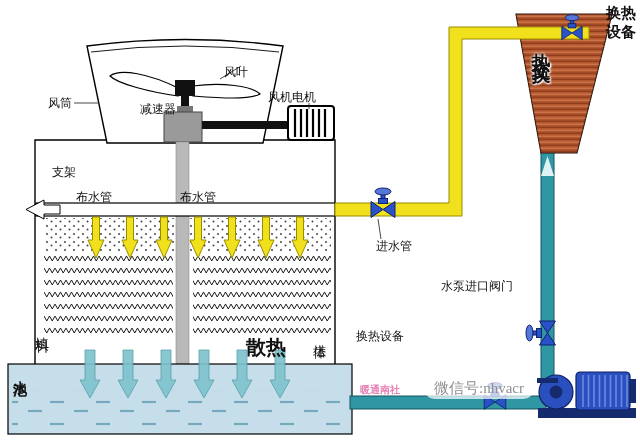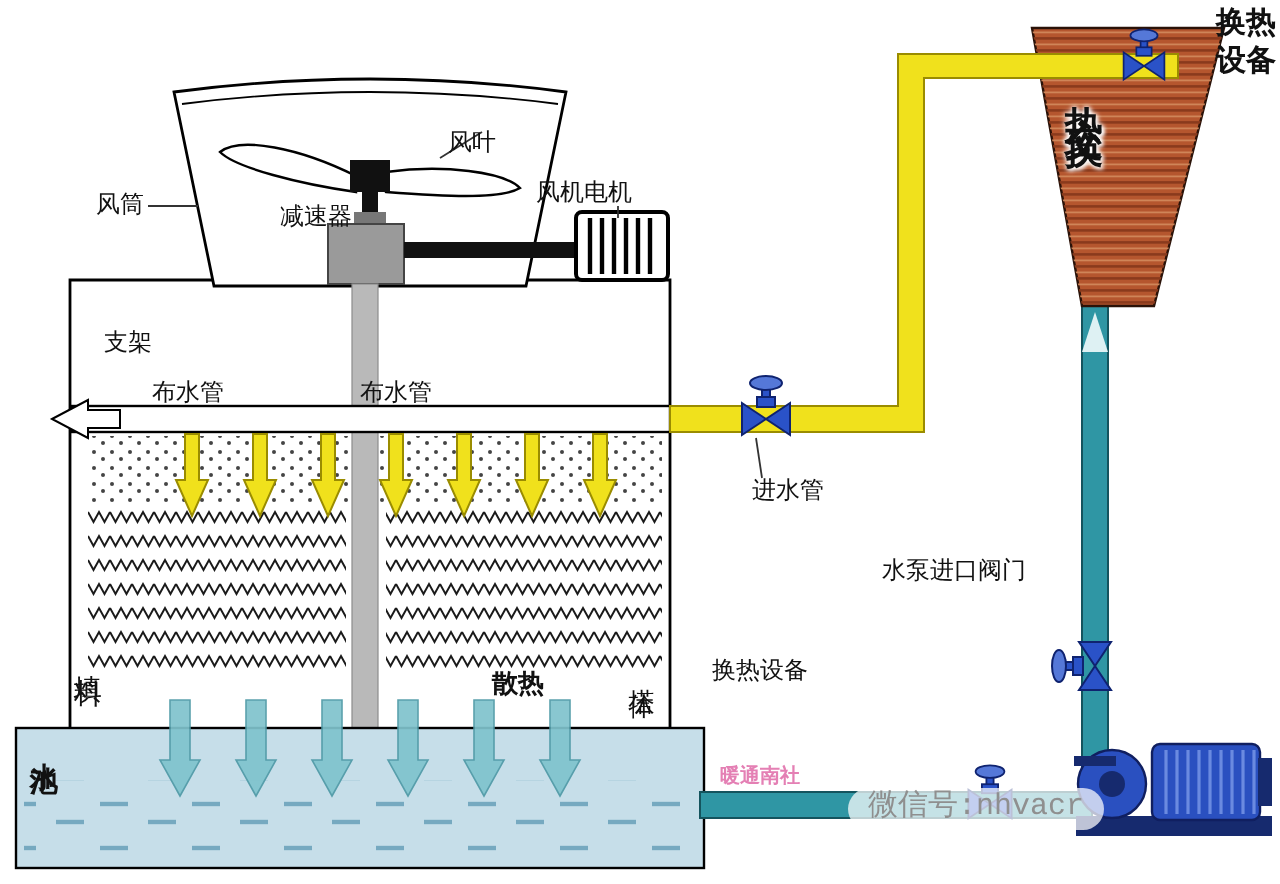--- a/index.html
+++ b/index.html
@@ -3,29 +3,28 @@
 <meta charset="utf-8">
 <style>
   html,body{margin:0;padding:0;background:#fff;}
   .stage{
     position:relative;width:640px;height:442px;overflow:hidden;background:#fff;
     font-family:"Liberation Sans", sans-serif;
   }
   .stage svg{position:absolute;left:0;top:0;}
   .lbl{
     position:absolute;font-size:12px;color:#111;white-space:nowrap;line-height:1.1;
-    font-family:Liberation Mono, monospace;
-    text-align:right;
+    font-family:Liberation Serif, serif;
   }
   .vert{writing-mode:vertical-rl;text-orientation:upright;letter-spacing:2px;}
   .bold{font-weight:bold;}
   .hx{font-size:19px;font-weight:bold;letter-spacing:6px;
       text-shadow:0 0 2px #fff,0 0 3px #fff,1px 1px 2px #fff;}
   .equip{font-size:15px;font-weight:bold;white-space:normal;width:32px;line-height:1.25;}
-  .sanre{font-size:13px;font-weight:bold;}
+  .sanre{font-size:20px;font-weight:bold;}
   .brand{font-size:10px;font-weight:bold;color:var(--watermark-pink,#e06aa8);opacity:.85;}
   .wechat{
     font-size:15px;color:#8f8f8f;background:rgba(255,255,255,.72);
     border-radius:11px;padding:2px 10px;
   }
   
   .hot{fill:var(--hot-pipe,#f0e11c);stroke:#9a8c00;stroke-width:1;}
   .cold{fill:var(--cold-pipe,#2f96a4);stroke:#14545e;stroke-width:1;}
   .valve-body{fill:var(--valve,#2a52c8);stroke:#0f2370;stroke-width:1;}
   .valve-wheel{fill:#5578d8;stroke:#0f2370;stroke-width:1;}
@@ -165,15 +164,15 @@
 <div class="lbl" style="left:376px;top:240px">进水管</div>
 <div class="lbl vert" style="left:34px;top:326px;font-size:14px">填料</div>
 <div class="lbl sanre" style="left:246px;top:336px">散热</div>
 <div class="lbl vert" style="left:312px;top:334px;font-size:13px">塔体</div>
 <div class="lbl vert bold" style="left:12px;top:370px;font-size:14px">水池</div>
 <div class="lbl" style="left:441px;top:280px">水泵进口阀门</div>
 <div class="lbl" style="left:356px;top:330px">换热设备</div>
 <div class="lbl equip" style="left:606px;top:4px">换热设备</div>
 <div class="lbl vert hx" style="left:530px;top:38px">热交换</div>
 <div class="lbl brand" style="left:360px;top:384px">暖通南社</div>
-<div class="lbl wechat" style="left:424px;top:394px">微信号:nhvacr</div>
+<div class="lbl wechat" style="left:424px;top:378px">微信号:nhvacr</div>
 
 </div>
 
 </body></html>

